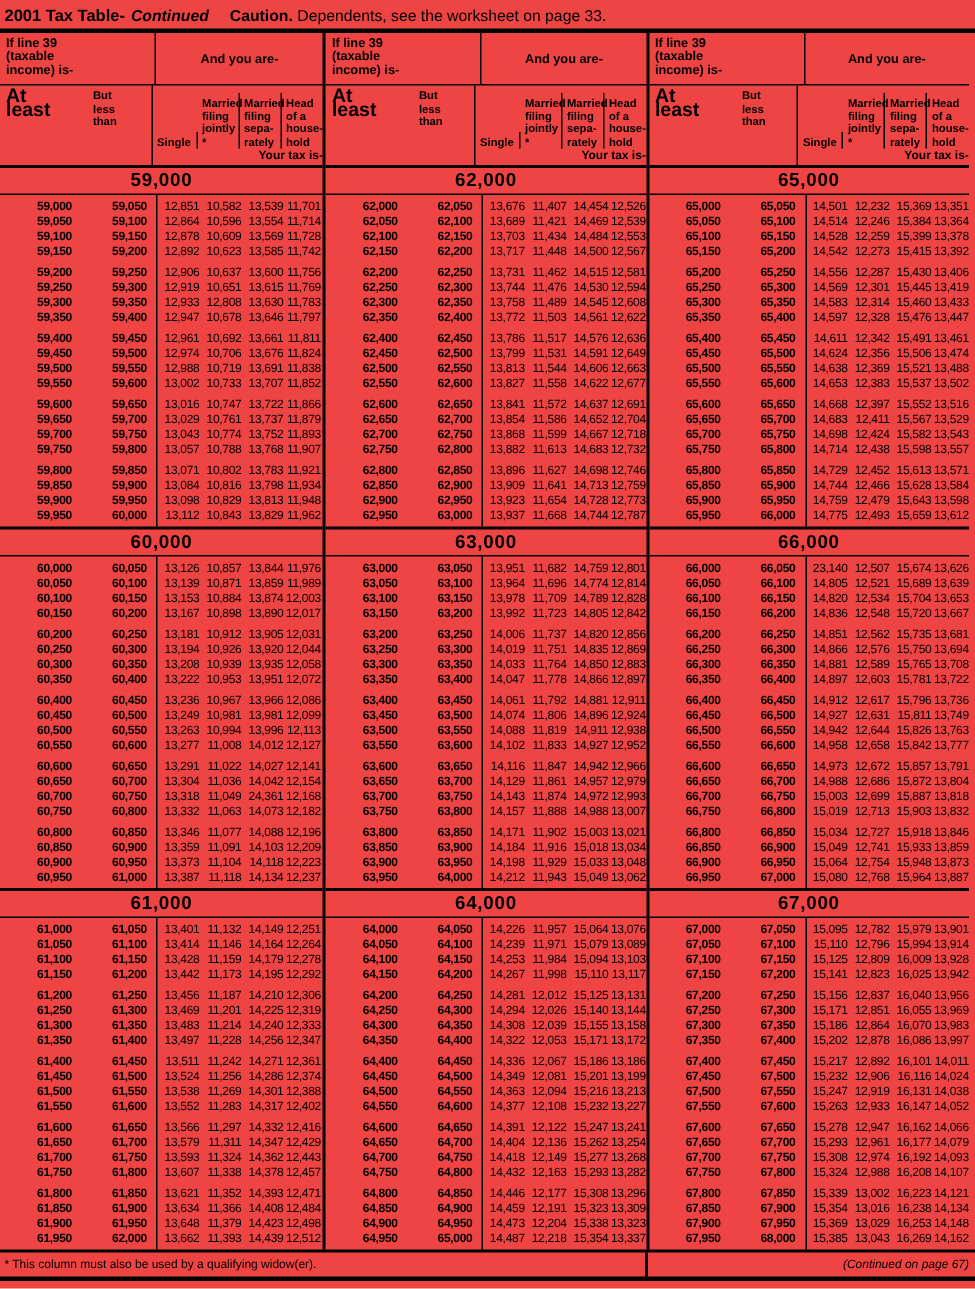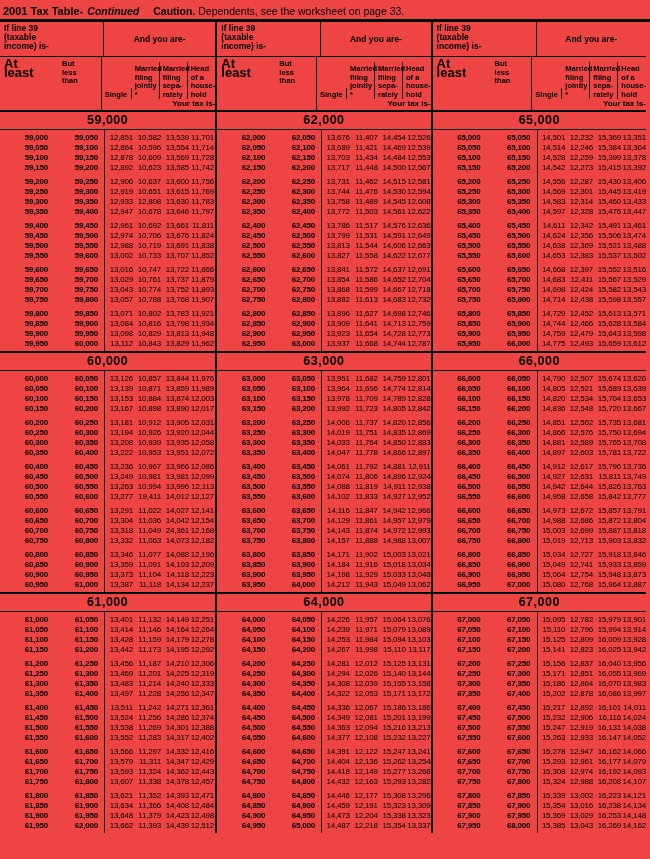--- a/index.html
+++ b/index.html
@@ -378,21 +378,21 @@
                 <div class="cell c2">60,550</div>
                 <div class="cell c3">13,263</div>
                 <div class="cell c4">10,994</div>
                 <div class="cell c5">13,996</div>
                 <div class="cell c6">12,113</div>
               </div>
               <div class="row">
                 <div class="cell c1">60,550</div>
                 <div class="cell c2">60,600</div>
                 <div class="cell c3">13,277</div>
-                <div class="cell c4">19,411</div>
+                <div class="cell c4">11,008</div>
                 <div class="cell c5">14,012</div>
                 <div class="cell c6">12,127</div>
               </div>
             </div>
             <div class="block">
               <div class="row">
                 <div class="cell c1">60,600</div>
                 <div class="cell c2">60,650</div>
                 <div class="cell c3">13,291</div>
                 <div class="cell c4">11,022</div>
@@ -1409,21 +1409,21 @@
             </div>
           </div>
         </div>
         <div class="section">
           <div class="section-label">66,000</div>
           <div class="rows-wrap">
             <div class="block">
               <div class="row">
                 <div class="cell c1">66,000</div>
                 <div class="cell c2">66,050</div>
-                <div class="cell c3">14,790</div>
+                <div class="cell c3">23,140</div>
                 <div class="cell c4">12,507</div>
                 <div class="cell c5">15,674</div>
                 <div class="cell c6">13,626</div>
               </div>
               <div class="row">
                 <div class="cell c1">66,050</div>
                 <div class="cell c2">66,100</div>
                 <div class="cell c3">14,805</div>
                 <div class="cell c4">12,521</div>
                 <div class="cell c5">15,689</div>
@@ -1755,14 +1755,18 @@
                 <div class="cell c4">13,043</div>
                 <div class="cell c5">16,269</div>
                 <div class="cell c6">14,162</div>
               </div>
             </div>
           </div>
         </div>
       </div>
     </div>
 
+  <div class="footer-row">
+    <div class="f-note">* This column must also be used by a qualifying widow(er).</div>
+    <div class="f-cont">(Continued on page 67)</div>
+  </div>
 
 </div>
 
 </body></html>

